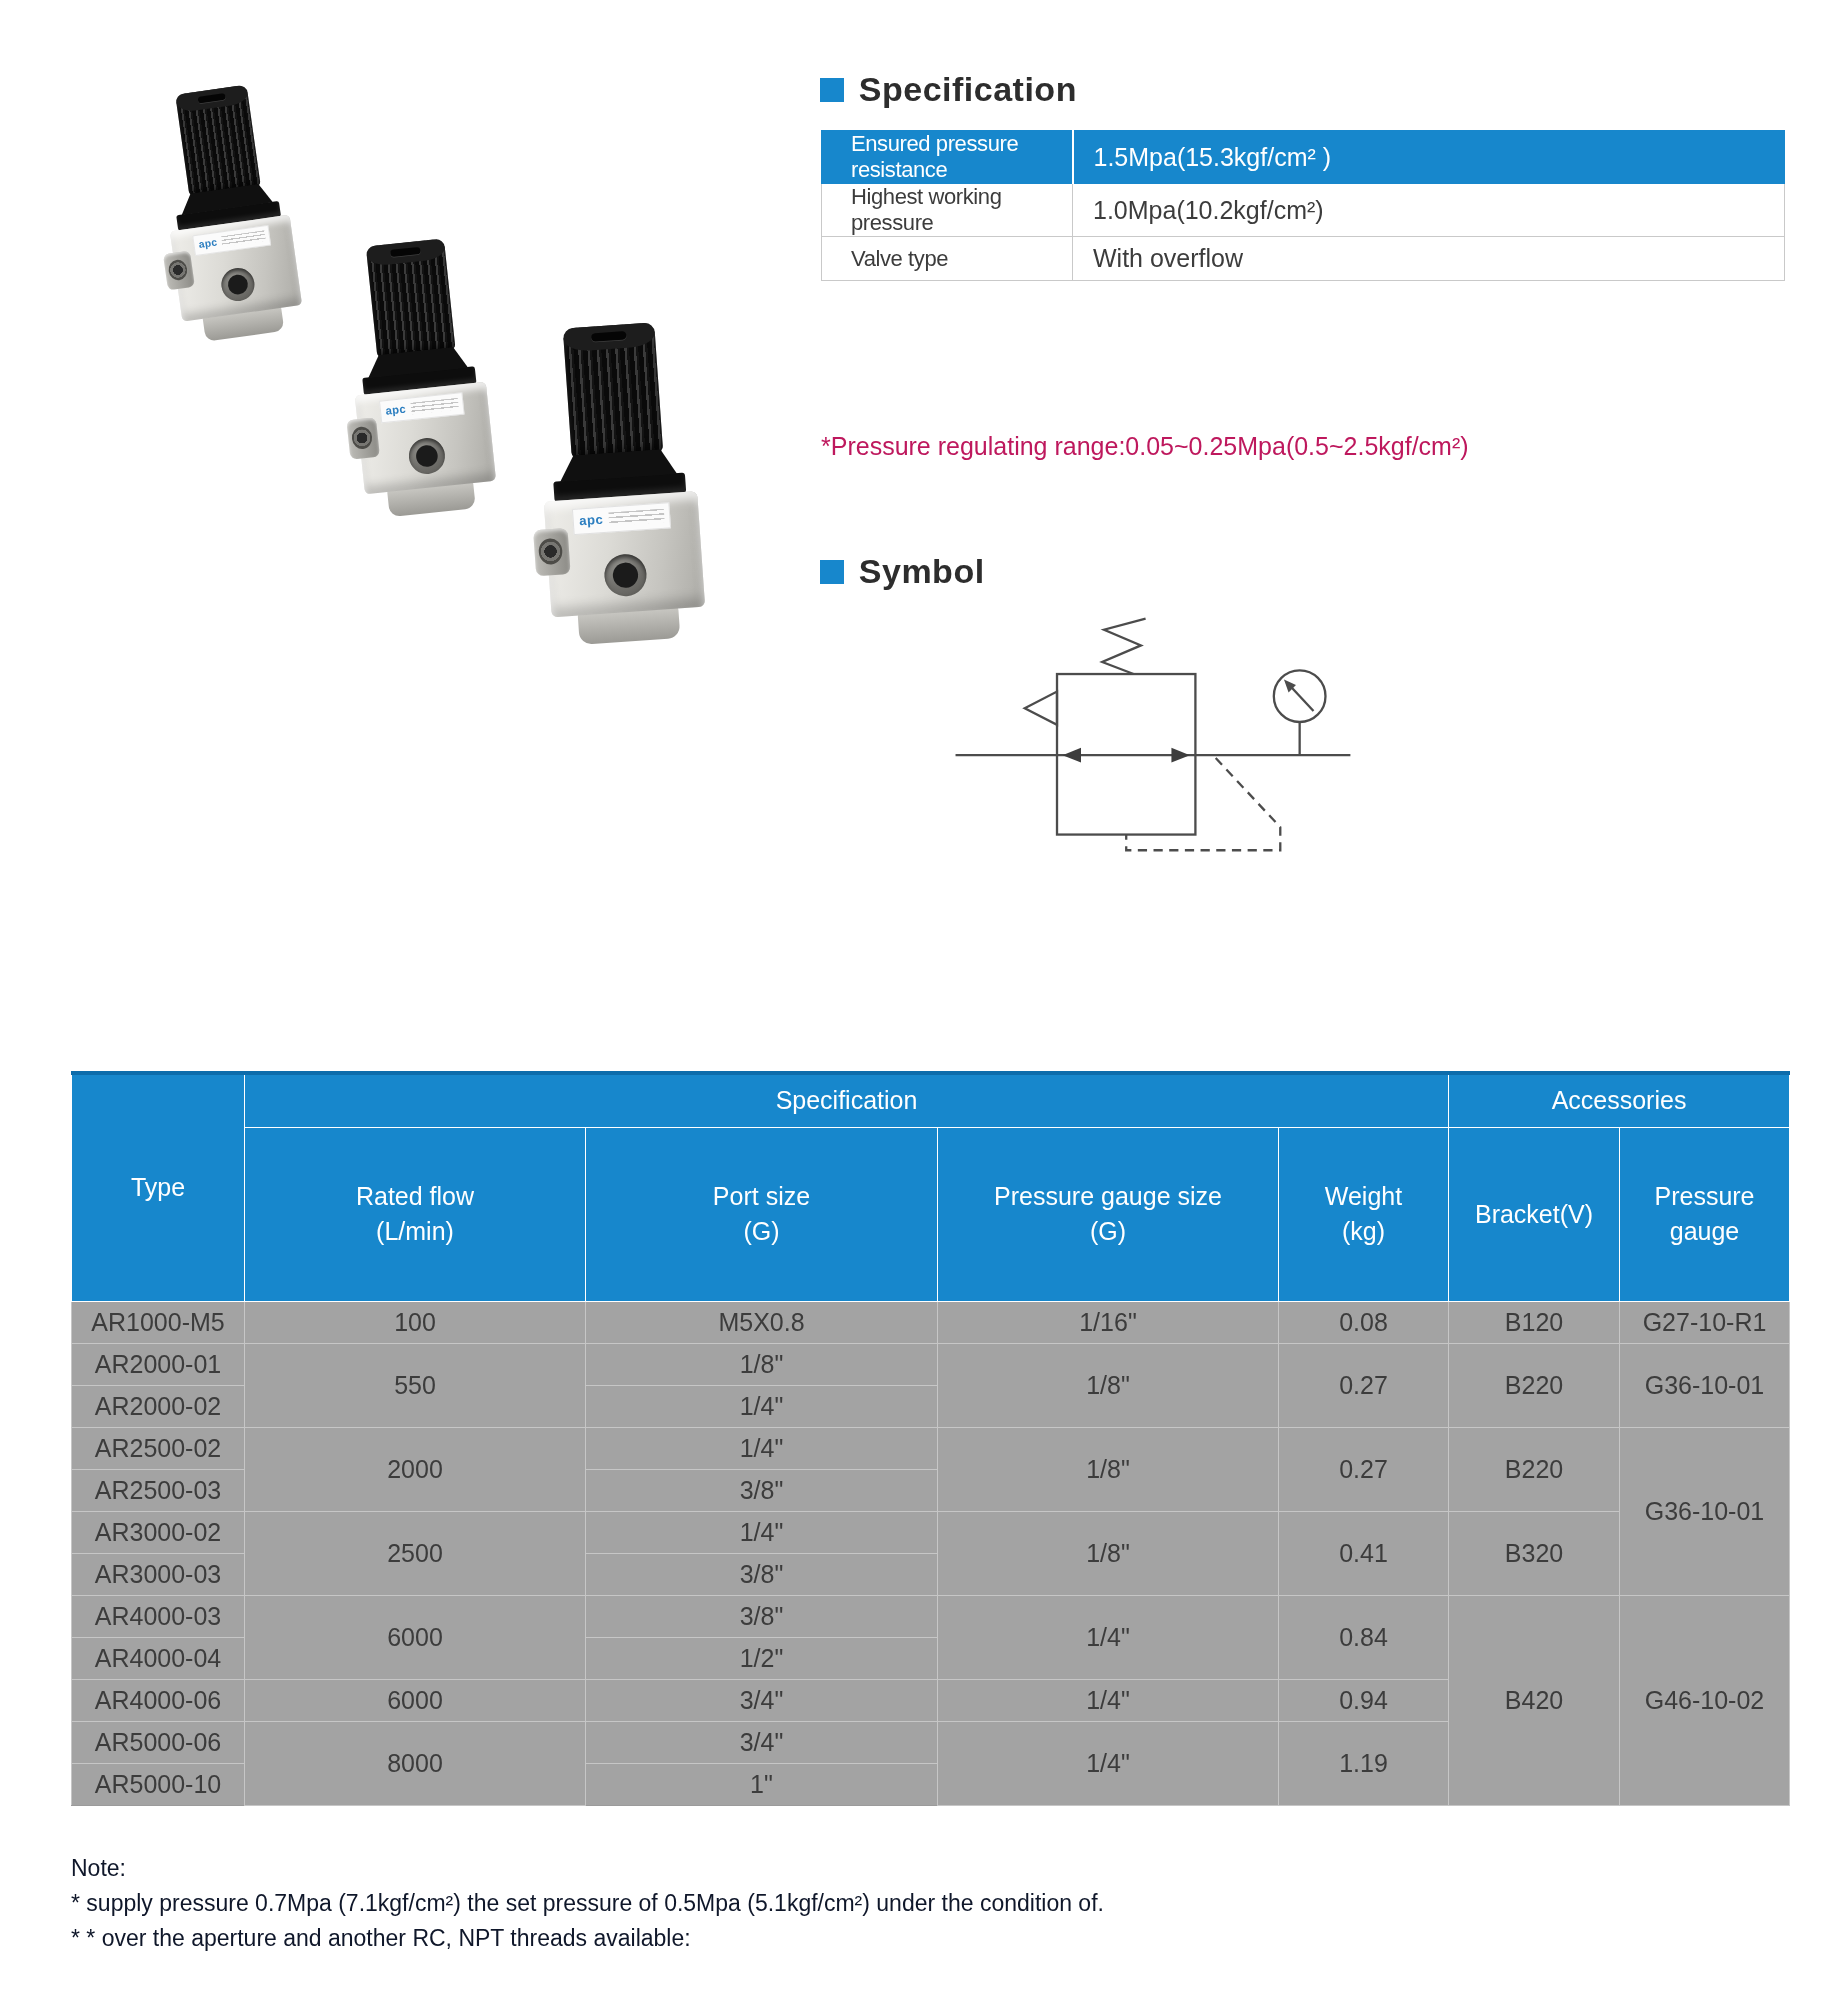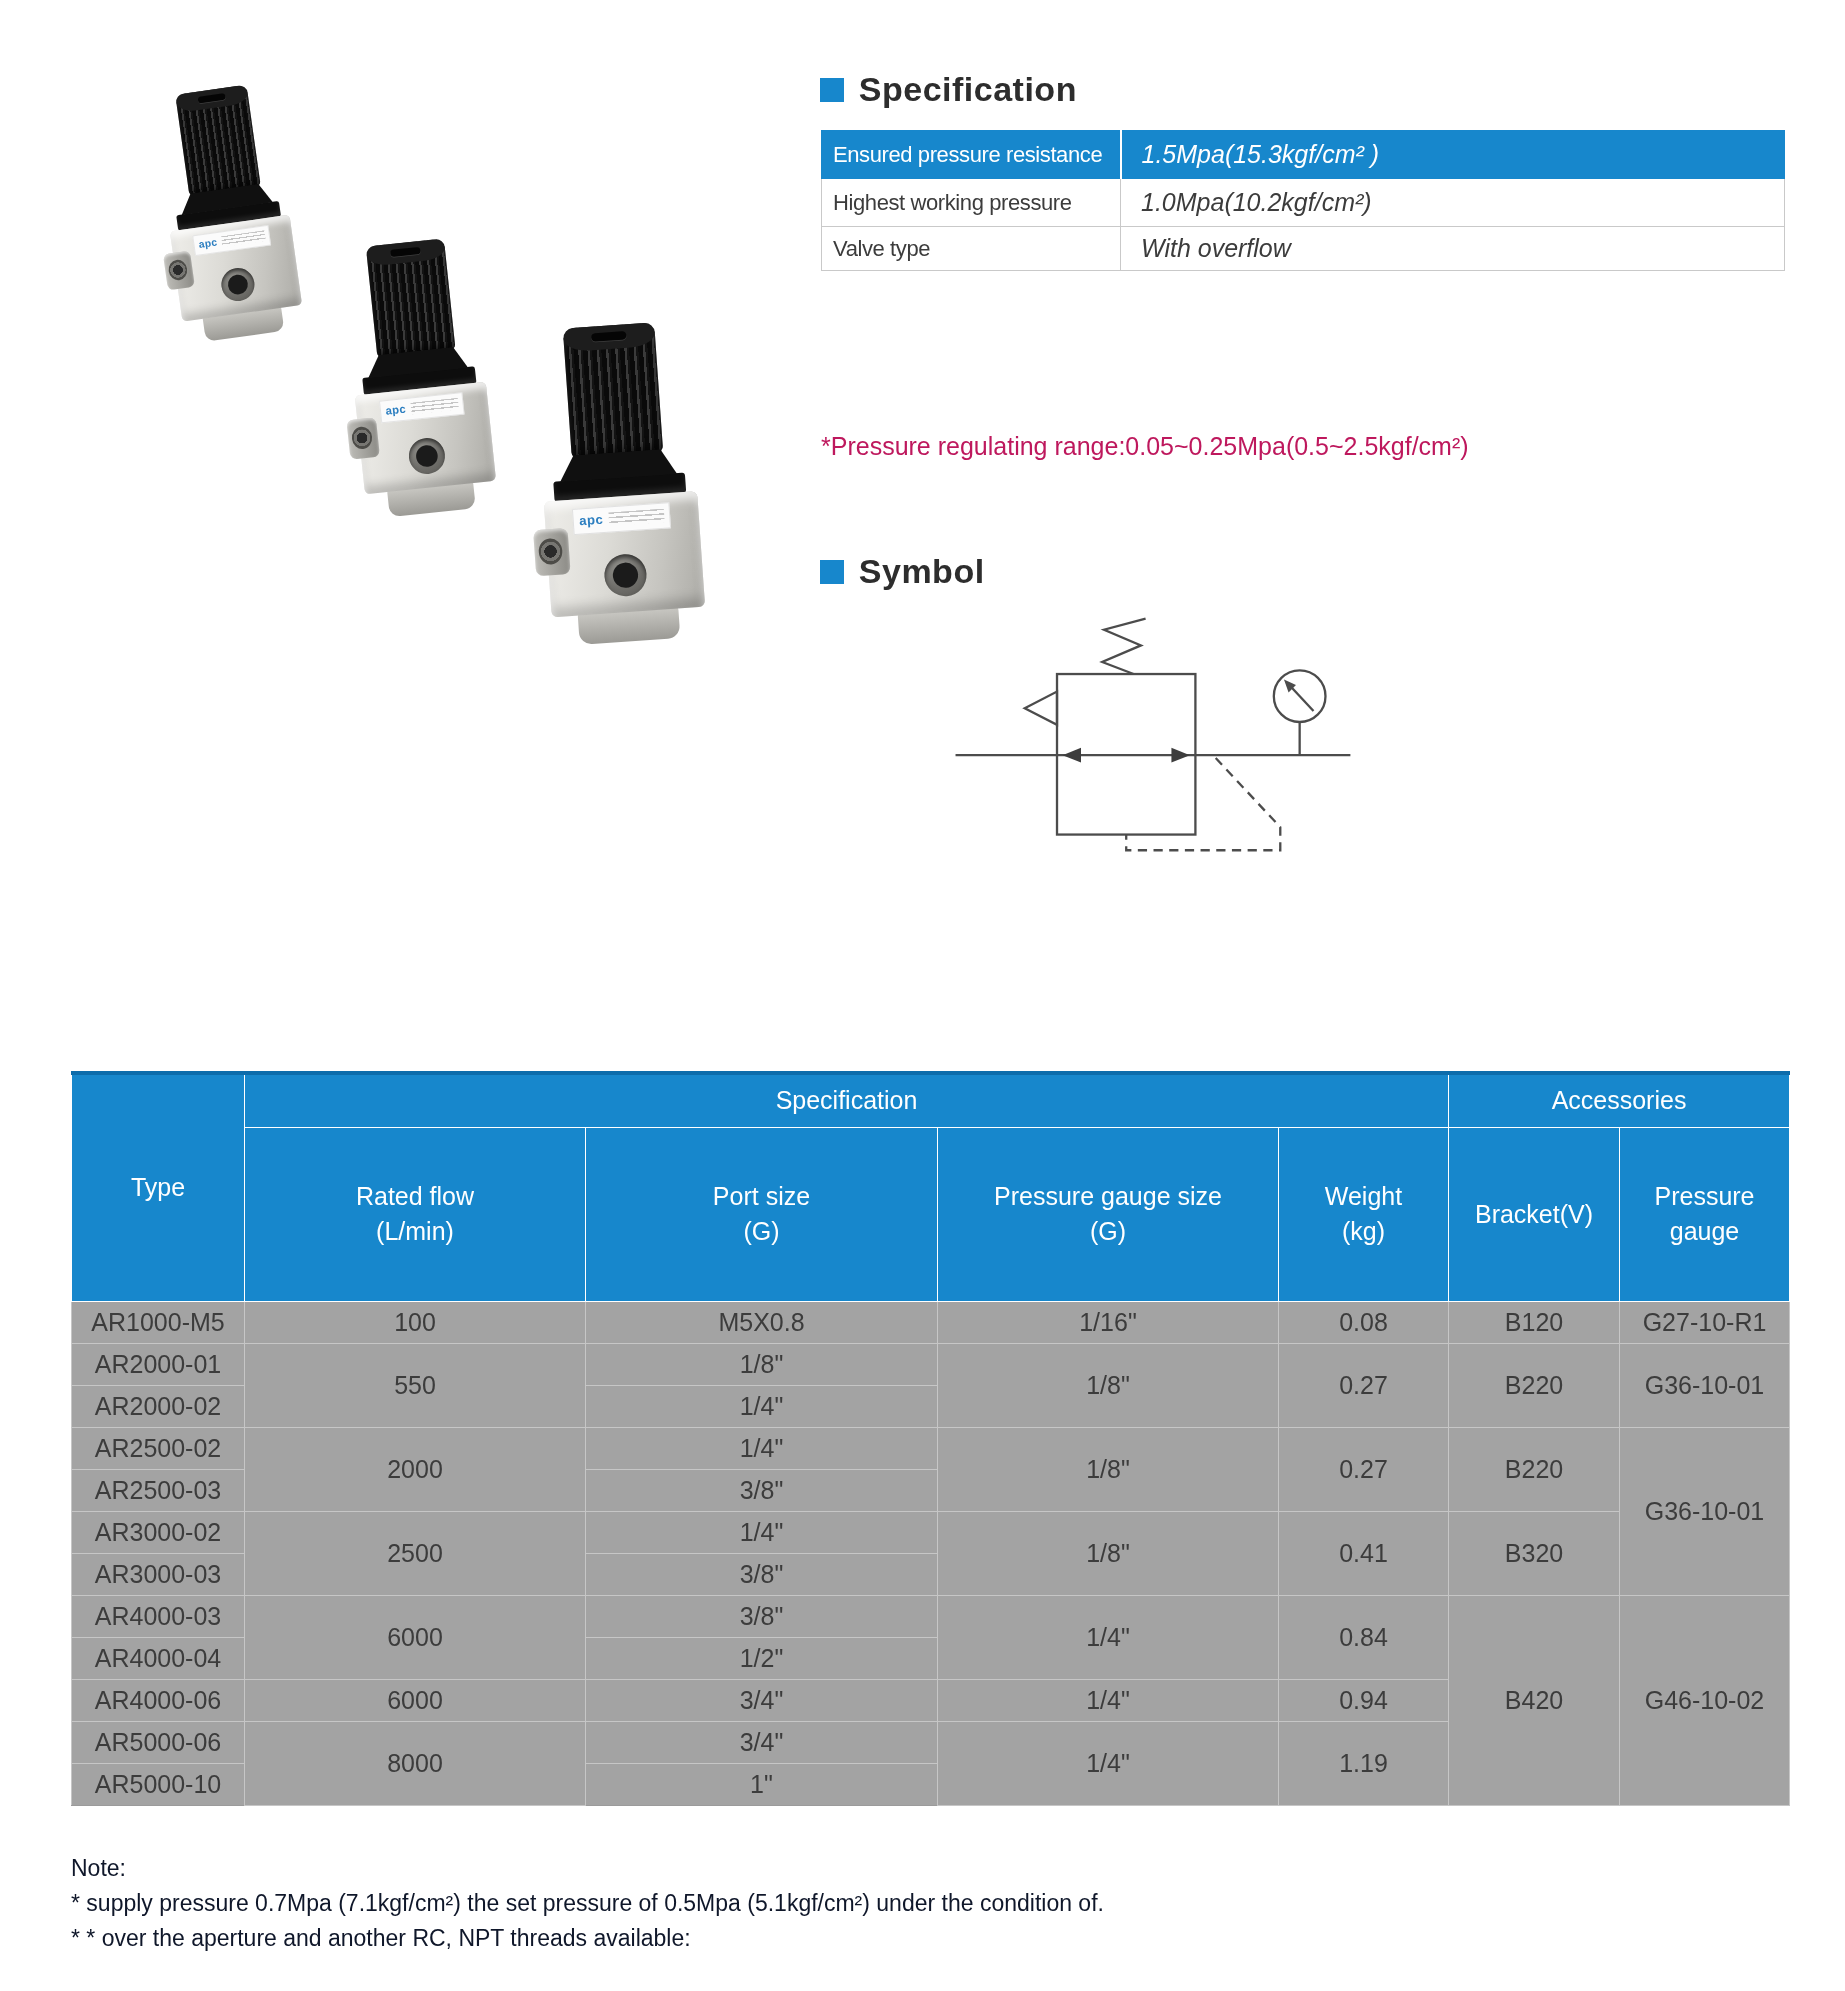--- a/index.html
+++ b/index.html
@@ -10,22 +10,22 @@
   
   .section-header { position:absolute; display:flex; align-items:center; gap:14.8px; }
   .section-header .bullet { width:24px; height:24px; background:#1787cc; }
   .section-header h2 { font-size:34px; font-weight:bold; color:#2d2d2d; letter-spacing:0.5px; }
   .spec-pos { left:820px; top:70px; }
   .symbol-pos { left:820px; top:552px; }
 
   
   .spec-table { position:absolute; left:821px; top:130px; width:964px; border-collapse:collapse; table-layout:fixed; }
   .spec-table td { border:0.9px solid #c9c9c9; vertical-align:middle; }
-  .spec-table td.lbl { width:299px; font-size:22px; letter-spacing:-0.4px; padding-left:11px; color:#3c3c3c; }
-  .spec-table td.val { font-size:25px; padding-left:20px;font-style:italic; }
+  .spec-table td.lbl { width:251px; font-size:22px; letter-spacing:-0.4px; padding-left:29px; color:#3c3c3c; }
+  .spec-table td.val { font-size:25px; padding-left:20px; }
   .spec-table tr.hl td { background:#1787cc; color:#fff; border-color:#1787cc; }
   .spec-table tr.hl td.lbl { border-right:2.8px solid #fff; }
   .spec-table .vline { line-height:42px; }
   .spec-footnote { position:absolute; left:821px; top:432px; font-size:25px; color:#be185d; }
 
   
   .symbol-svg { position:absolute; left:937px; top:591px; }
 
   
   .main-table { position:absolute; left:71px; top:1071px; width:1716px; border-collapse:collapse; table-layout:fixed; border-top:4.6px solid #0d6cab; }

